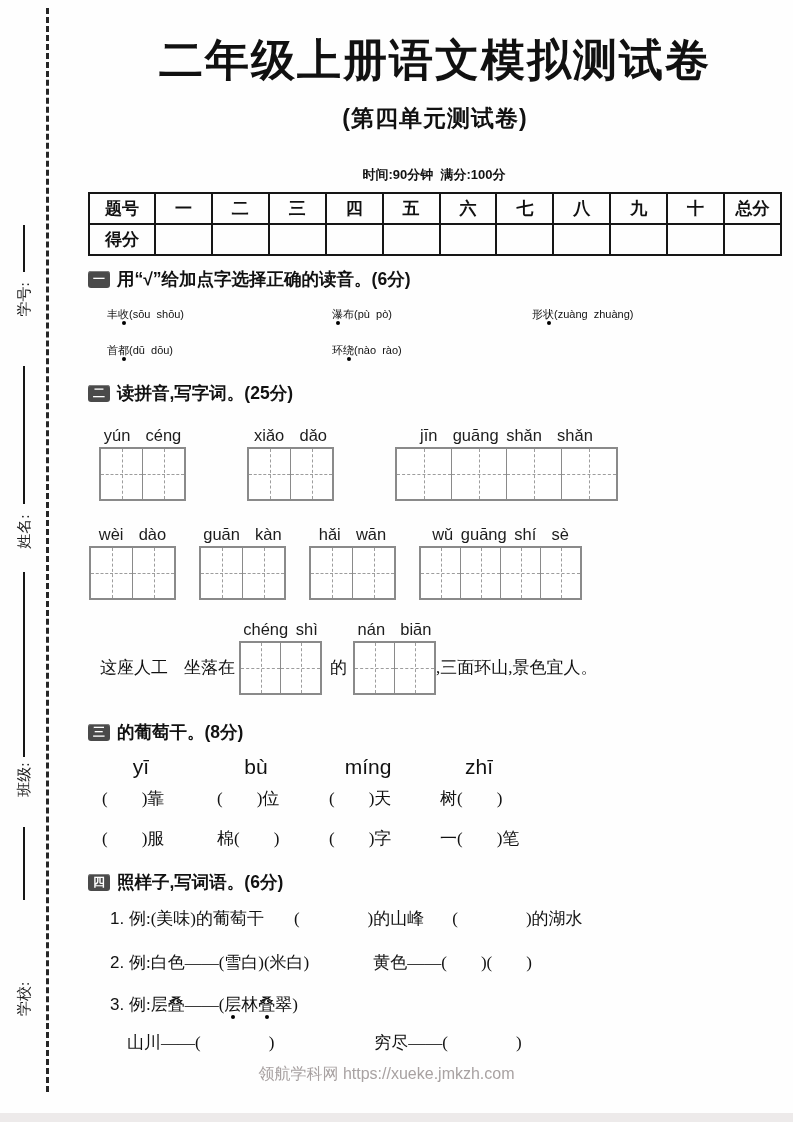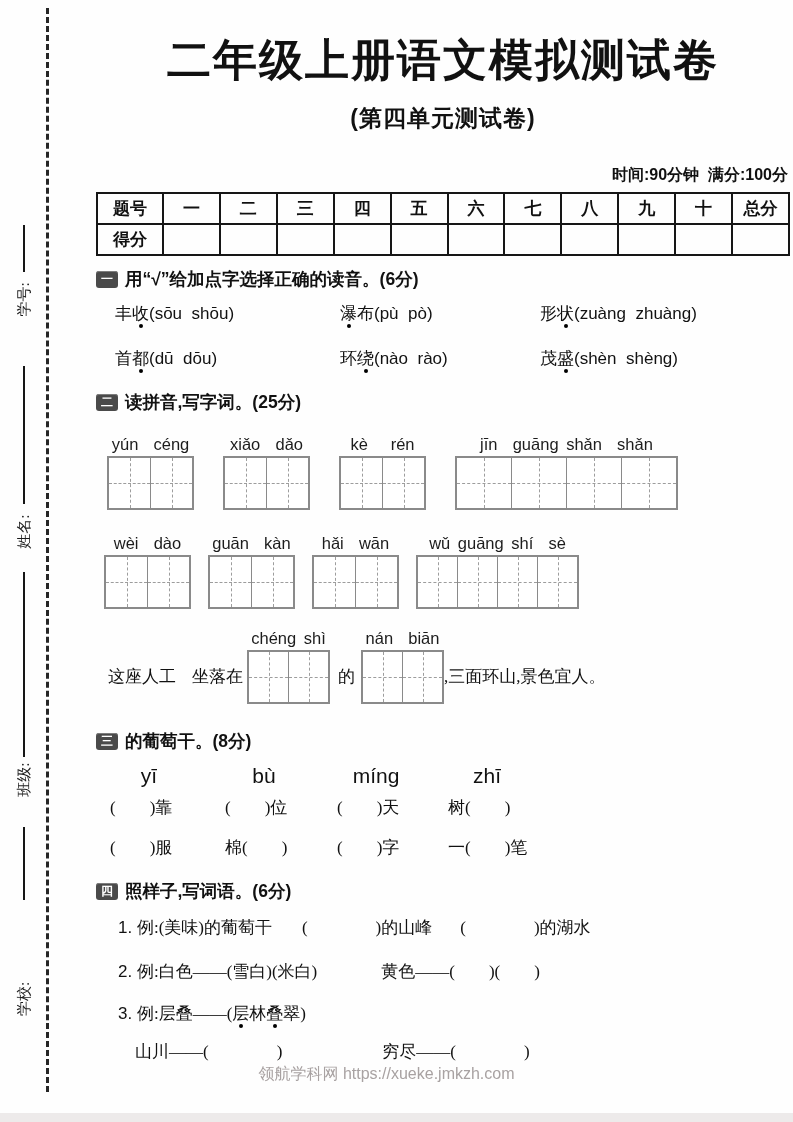--- a/index.html
+++ b/index.html
@@ -9,26 +9,26 @@
   
   .binding-line{position:absolute;left:46px;top:8px;height:1084px;width:0;
                 border-left:3px dashed #262626;}
   .sidebar-strip{position:absolute;width:1060px;height:40px;left:-506px;top:540px;
                  transform:rotate(-90deg);display:flex;align-items:center;}
   .sb-label{font-size:15px;color:#1a1a1a;white-space:nowrap;
             font-family:"Liberation Serif",serif;}
   .sb-line{border-bottom:2px solid #161616;height:0;align-self:center;}
 
   
-  .content{position:absolute;left:96px;top:0;width:694px;}
+  .content{position:absolute;left:88px;top:0;width:694px;}
   .paper-title{margin-top:34px;text-align:center;font-size:44px;line-height:52px;
                font-weight:900;letter-spacing:2px;}
   .paper-subtitle{margin-top:10px;text-align:center;font-size:23px;line-height:44px;
                   font-weight:900;letter-spacing:1px;}
-  .exam-meta{margin-top:24px;text-align:right;font-size:16px;line-height:22px;
+  .exam-meta{margin-top:24px;text-align:center;font-size:13px;line-height:22px;
              font-weight:700;white-space:pre;padding-right:2px;}
 
   table.score{margin-top:6px;width:100%;border-collapse:collapse;table-layout:fixed;}
   table.score td{border:2px solid #161616;height:27px;text-align:center;
                  font-size:17px;font-family:"Liberation Serif",serif;font-weight:600;}
   table.score td.first{width:62px;border-radius:6px;}
 
   .sec-header{display:flex;align-items:center;gap:7px;font-weight:700;font-size:17.5px;
               line-height:22px;}
   .badge{flex:0 0 auto;width:22px;height:17px;background:#4a4a4a;color:#fff;
@@ -37,22 +37,22 @@
 
   .kai{font-family:"Liberation Serif",serif;}
   .pre{white-space:pre;}
 
   .dotted{position:relative;}
   .dotted::after{content:"";position:absolute;left:50%;transform:translateX(-50%);
                  bottom:-5px;width:4px;height:4px;border-radius:50%;background:#000;}
 
   
   .s1-grid{margin-top:12px;margin-left:19px;display:grid;
-           grid-template-columns:225px 200px 1fr;row-gap:21px;
-           font-size:17px;line-height:24px;}
+           grid-template-columns:225px 200px 1fr;row-gap:12px;
+           font-size:11px;line-height:24px;}
 
   
   .pin-row{display:flex;align-items:flex-end;}
   .pgroup{display:flex;flex-direction:column;align-items:center;}
   .pinyin{font-size:16.5px;line-height:22px;color:#1c1c1c;white-space:pre;
           word-spacing:3px;margin-bottom:1px;}
   .tzg{display:flex;border:2px solid #8a8a8a;background:#fff;}
   .cell{position:relative;height:50px;border-right:1.5px solid #8a8a8a;}
   .cell:last-child{border-right:none;}
   .cell::before{content:"";position:absolute;left:50%;top:0;bottom:0;width:0;
@@ -141,62 +141,54 @@
     <div class="sec-header" style="margin-top:12px">
       <span class="badge">一</span>
       <span>用“√”给加点字选择正确的读音。(6分)</span>
     </div>
     <div class="s1-grid">
       <span><span class="kai">丰</span><span class="kai dotted">收</span><span class="kai"></span><span class="pre">(sōu  shōu)</span></span>
       <span><span class="kai"></span><span class="kai dotted">瀑</span><span class="kai">布</span><span class="pre">(pù  pò)</span></span>
       <span><span class="kai">形</span><span class="kai dotted">状</span><span class="kai"></span><span class="pre">(zuàng  zhuàng)</span></span>
       <span><span class="kai">首</span><span class="kai dotted">都</span><span class="kai"></span><span class="pre">(dū  dōu)</span></span>
       <span><span class="kai">环</span><span class="kai dotted">绕</span><span class="kai"></span><span class="pre">(nào  rào)</span></span>
-      <span><span class="kai">茂</span><span class="kai dotted">盛</span><span class="kai"></span><span class="pre">(shèn  shèng)</span></span>
     </div>
 
     <div class="sec-header" style="margin-top:20px">
       <span class="badge">二</span>
       <span>读拼音,写字词。(25分)</span>
     </div>
 
-    <div class="pin-row" style="margin-top:20px;margin-left:11px;gap:29px">
+    <div class="pin-row" style="margin-top:20px;margin-left:11px;gap:61px">
       <div class="pgroup">
         <div class="pinyin">yún  céng</div>
         <div class="tzg">
             <div class="cell w42"></div>
             <div class="cell w42"></div>
           </div>
       </div>
       <div class="pgroup">
         <div class="pinyin">xiǎo  dǎo</div>
         <div class="tzg">
             <div class="cell w42"></div>
             <div class="cell w42"></div>
           </div>
       </div>
       <div class="pgroup">
-        <div class="pinyin">kè   rén</div>
-        <div class="tzg">
-            <div class="cell w42"></div>
-            <div class="cell w42"></div>
-          </div>
-      </div>
-      <div class="pgroup">
         <div class="pinyin">jīn  guāng shǎn  shǎn</div>
         <div class="tzg">
             <div class="cell w55"></div>
             <div class="cell w55"></div>
             <div class="cell w55"></div>
             <div class="cell w55"></div>
           </div>
       </div>
     </div>
 
-    <div class="pin-row" style="margin-top:22px;margin-left:8px;gap:17px">
+    <div class="pin-row" style="margin-top:22px;margin-left:1px;gap:23px">
       <div class="pgroup">
         <div class="pinyin">wèi  dào</div>
         <div class="tzg">
             <div class="cell w42"></div>
             <div class="cell w42"></div>
           </div>
       </div>
       <div class="pgroup">
         <div class="pinyin">guān  kàn</div>
         <div class="tzg">

